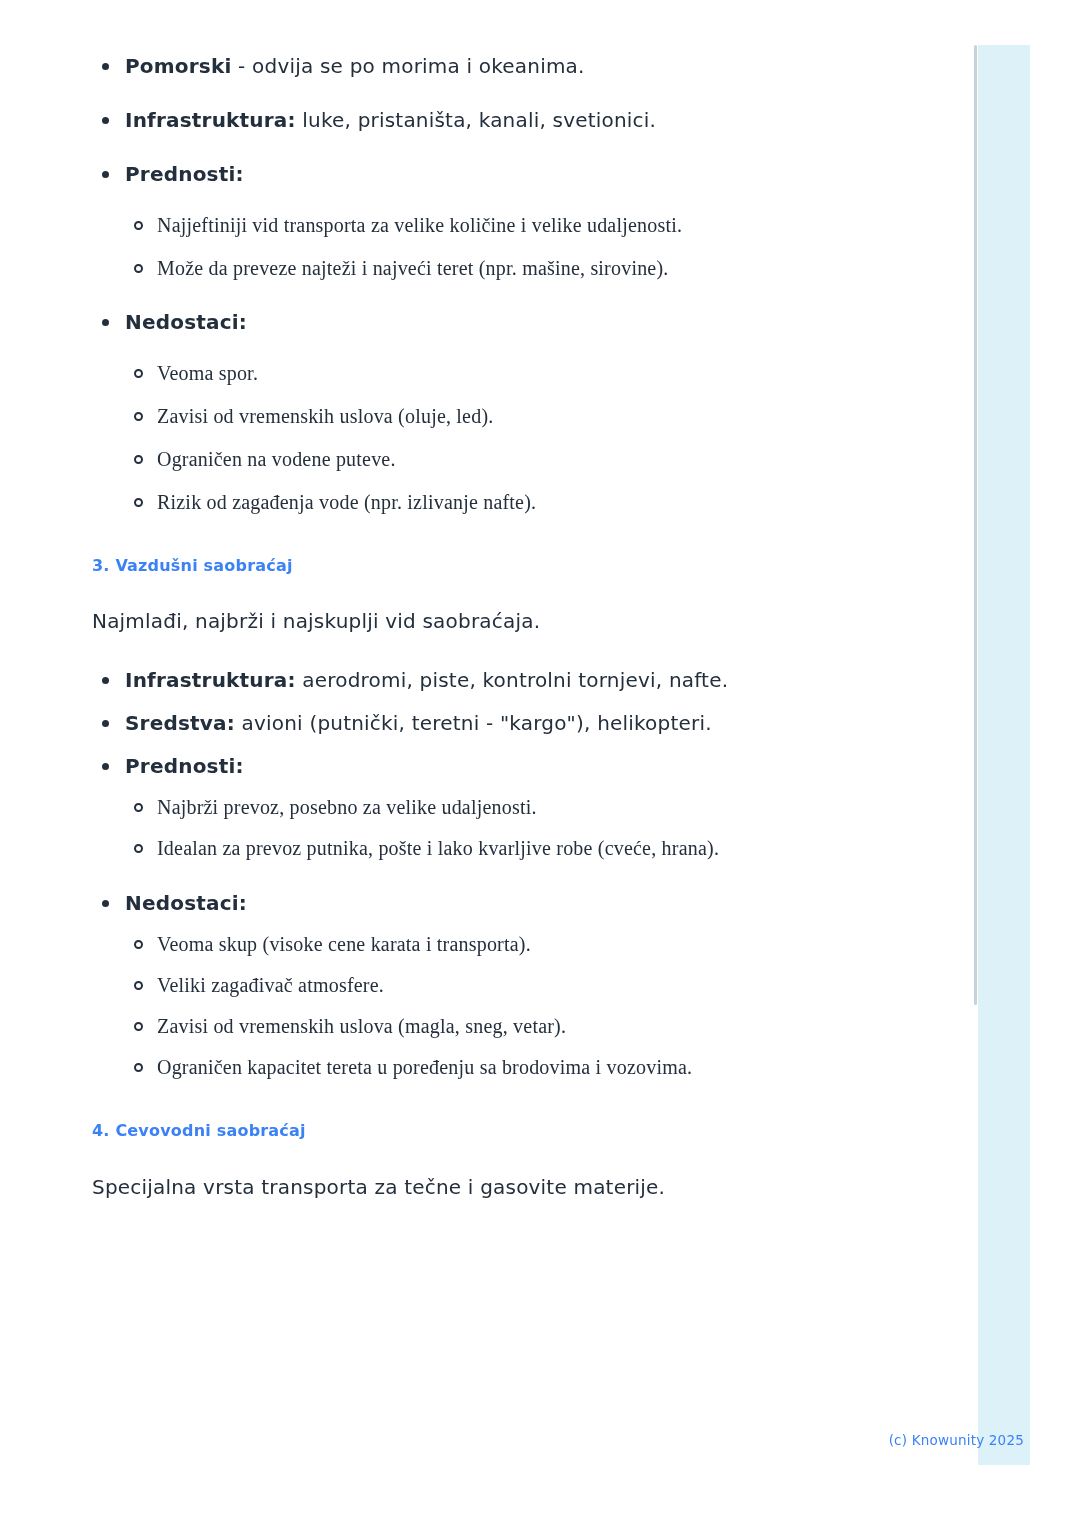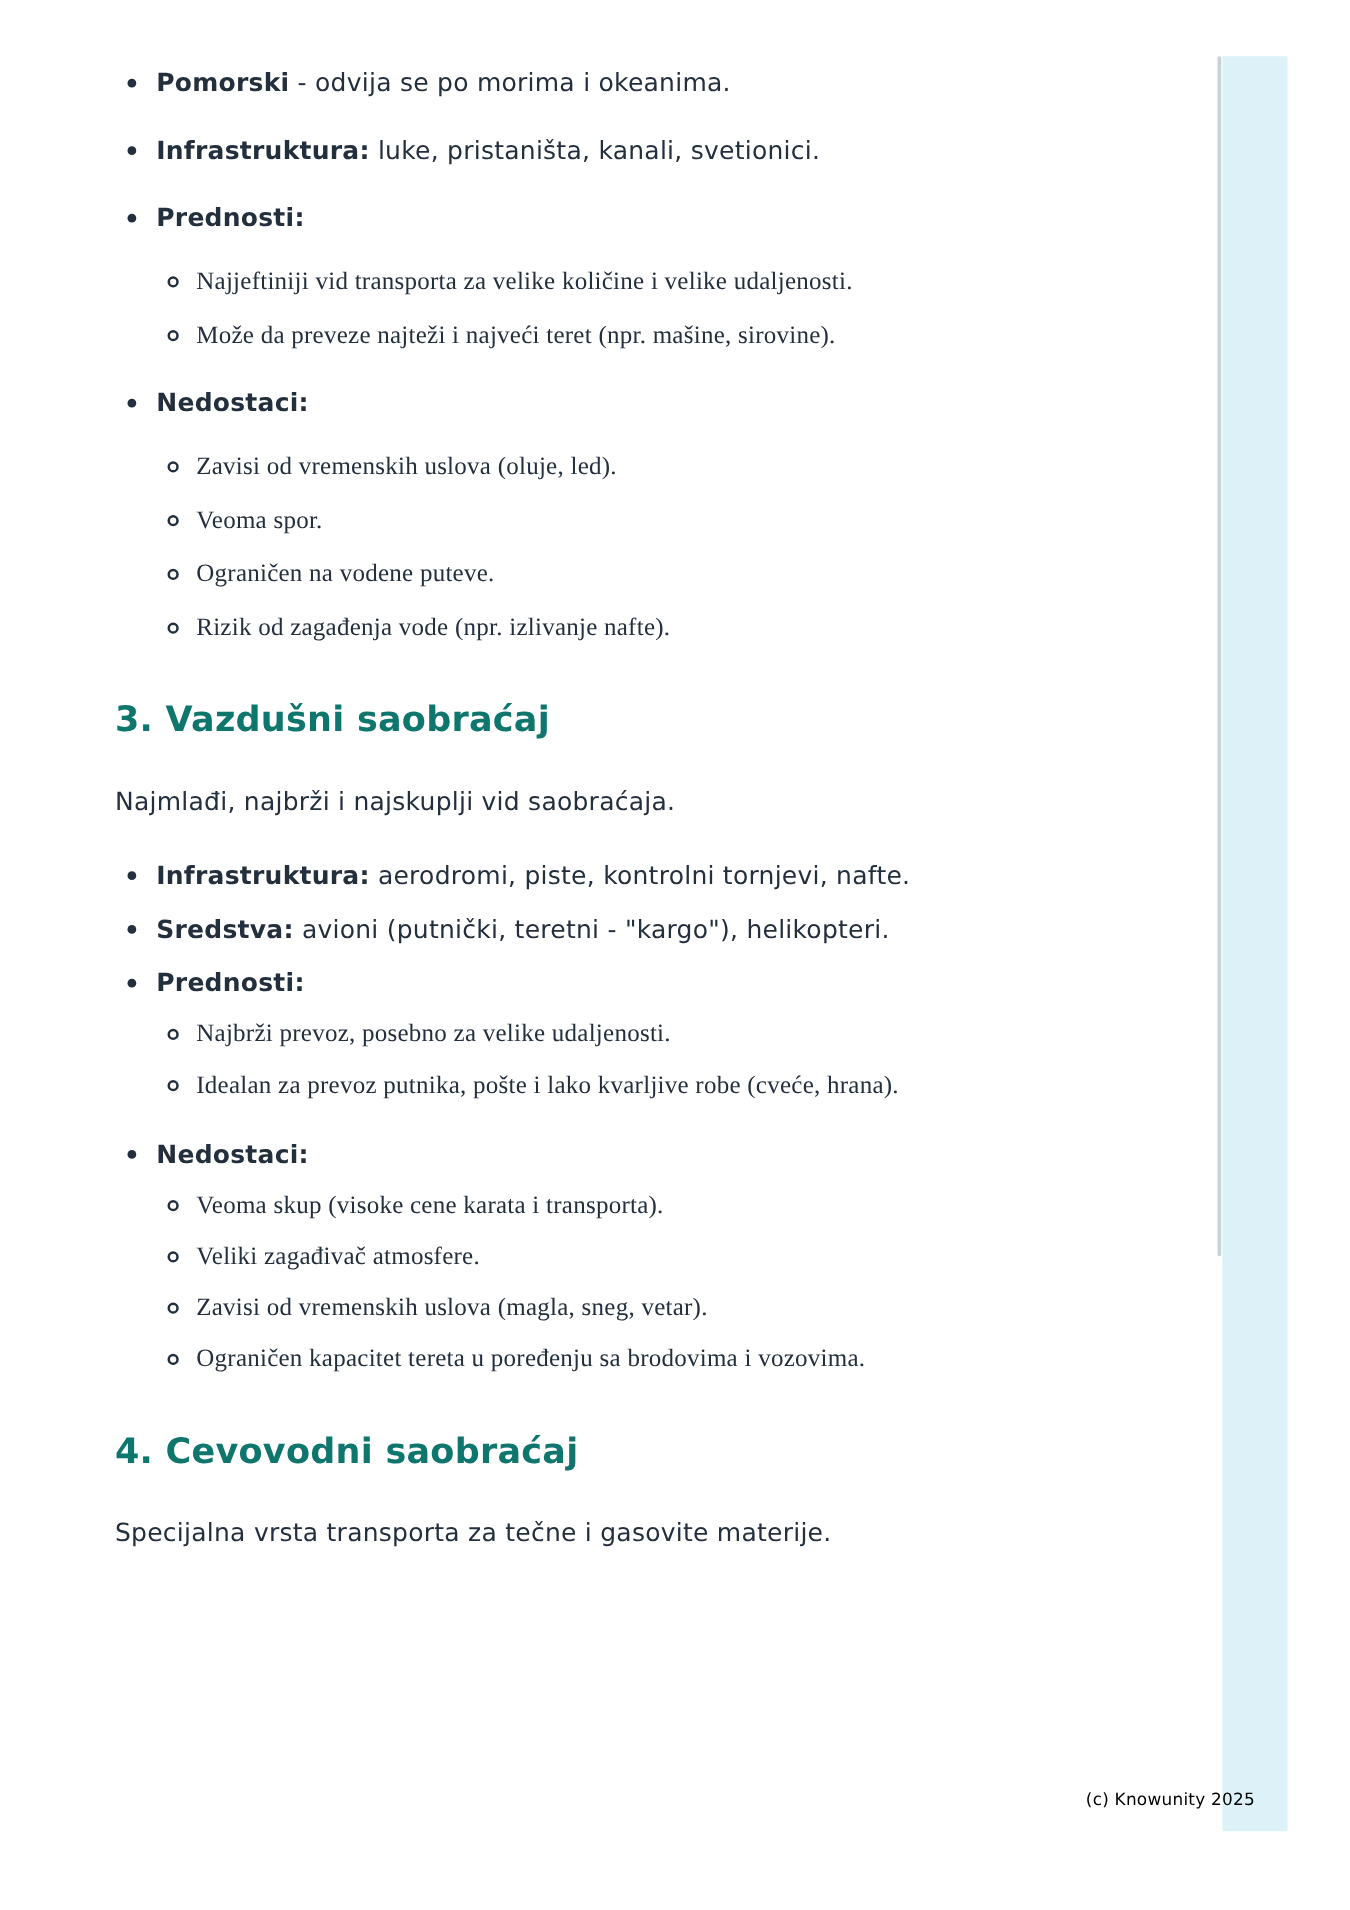--- a/index.html
+++ b/index.html
@@ -84,38 +84,38 @@
     background: transparent;
   }
 
   
   .bullets.tight > li { margin-bottom: 10px; }
   .bullets.tight .subs { margin-top: 8px; }
   .bullets.tight .subs > li { margin-bottom: 8px; }
   .bullets.tight > li.gap-above { margin-top: 22px; }
 
   .heading {
-    font-size: 28px;
+    font-size: 16px;
     font-weight: bold;
-    color: #0f766e;
+    color: #3b82f6;
     margin: 34px 0 26px 0;
     letter-spacing: 0.2px;
   }
   .intro { margin: 0 0 26px 0; }
 
   
   .justify { text-align: justify; max-width: 710px; }
   .wrap-sm { max-width: 645px; }
 
   .footer {
     position: absolute;
     top: 1432px;
-    right: 76px;
+    right: 56px;
     font-size: 13.5px;
-    color: #000000;
+    color: #3b82f6;
     letter-spacing: 0.2px;
   }
 </style>
 </head>
 <body>
 
 <div class="stripe"></div>
 <div class="edge-line"></div>
 
 <main class="content">
@@ -132,22 +132,22 @@
     <li>
       <span class="term">Prednosti:</span>
       <ul class="subs">
         <li>Najjeftiniji vid transporta za velike količine i velike udaljenosti.</li>
         <li>Može da preveze najteži i najveći teret (npr. mašine, sirovine).</li>
       </ul>
     </li>
     <li>
       <span class="term">Nedostaci:</span>
       <ul class="subs">
+        <li>Veoma spor.</li>
         <li>Zavisi od vremenskih uslova (oluje, led).</li>
-        <li>Veoma spor.</li>
         <li>Ograničen na vodene puteve.</li>
         <li>Rizik od zagađenja vode (npr. izlivanje nafte).</li>
       </ul>
     </li>
   </ul>
 
   <h2 class="heading">3. Vazdušni saobraćaj</h2>
   <p class="intro">Najmlađi, najbrži i najskuplji vid saobraćaja.</p>
 
   <ul class="bullets tight">

